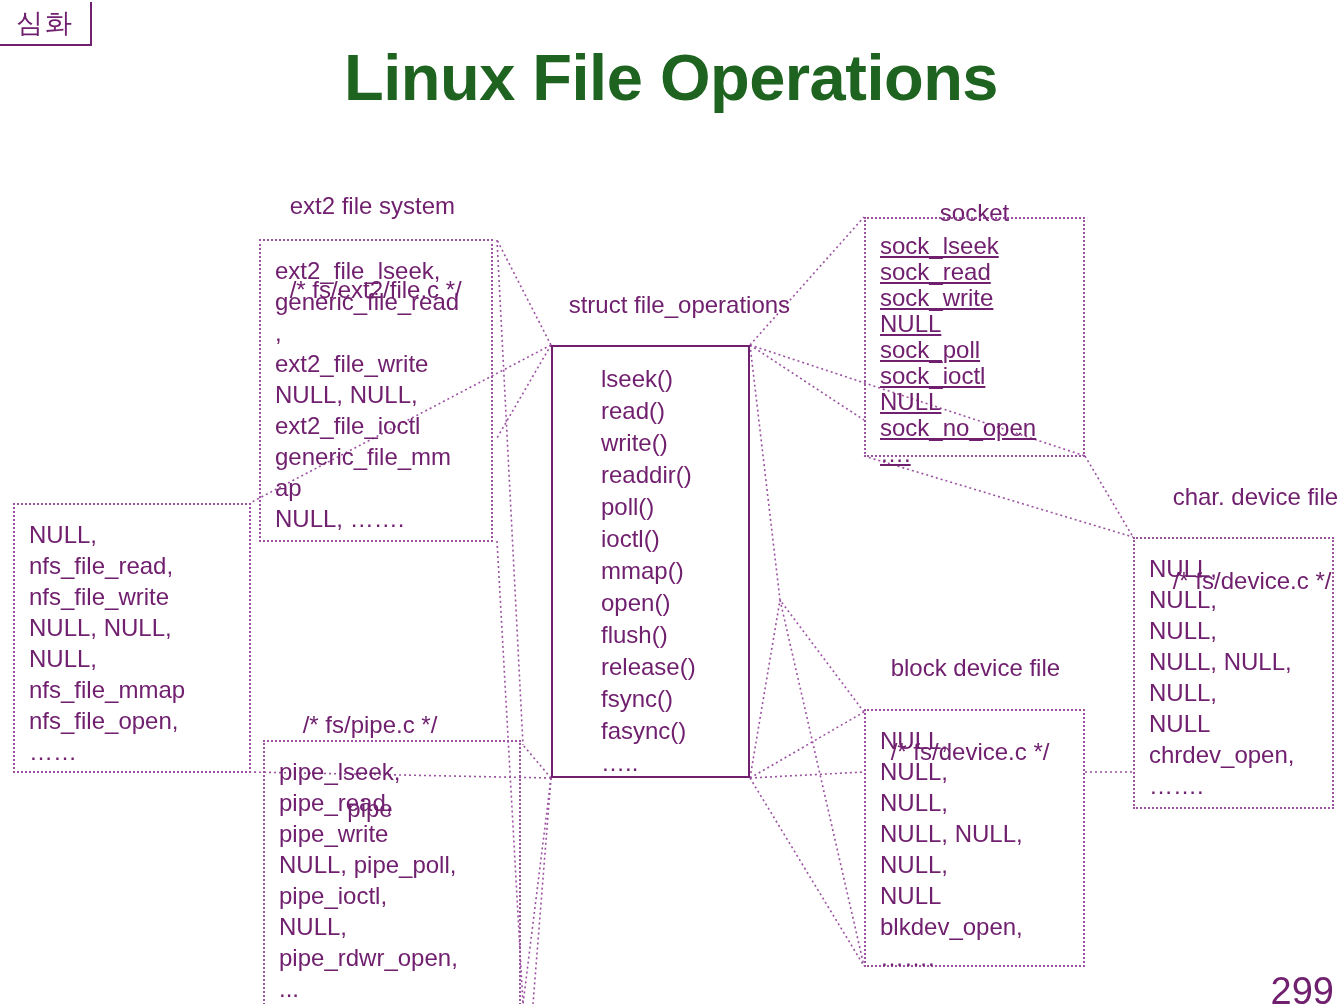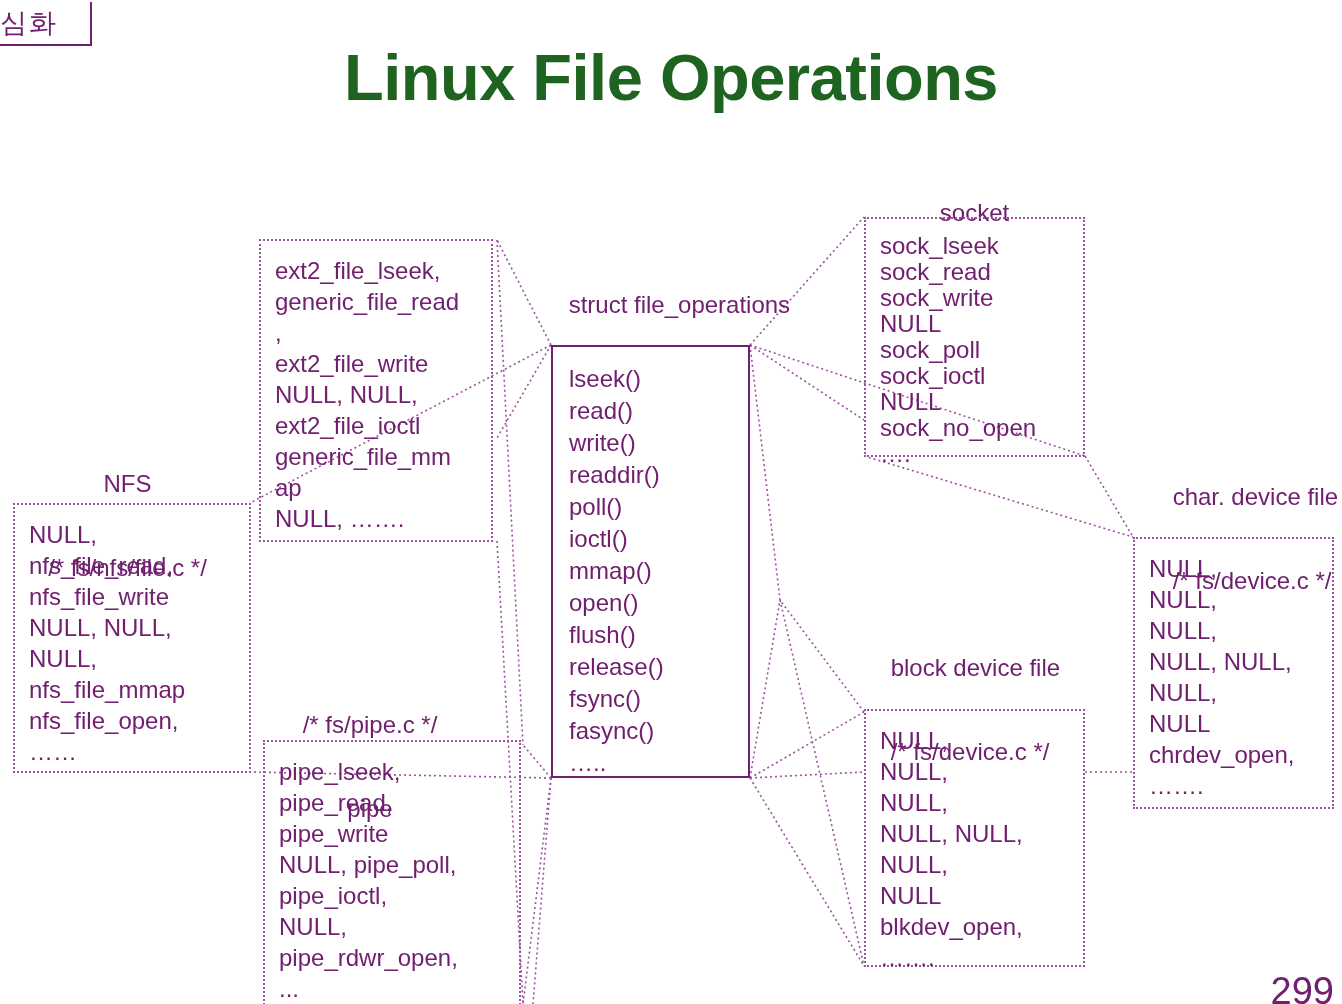--- a/index.html
+++ b/index.html
@@ -21,20 +21,21 @@
     position: absolute;
     left: 0px;
     top: 2px;
     width: 92px;
     height: 44px;
     border-right: 2px solid #70206E;
     border-bottom: 2px solid #70206E;
     box-sizing: border-box;
     display: flex;
     align-items: center;
+    justify-content: center;
     font-size: 27px;
     color: #70206E;
     letter-spacing: 2px;
   }
   
   #title {
     position: absolute;
     left: 0;
     top: 40px;
     width: 1342px;
@@ -68,23 +69,24 @@
     border: 2px dotted #9B52A0;
     background: transparent;
   }
   .box .body {
     font-size: 24px;
     line-height: 31px;
     color: #70206E;
     padding: 14px 0 10px 14px;
     white-space: pre-line;
   }
-  .box.tight .body { line-height: 26px; }
+  .box.tight .body { line-height: 26px; text-decoration: underline; }
   #central-box {
     border: 2px solid #70206E;
+    padding-left: 32px;
   }
   #central-box .body { line-height: 32px; padding-left: 16px; padding-top: 16px; }
   #page-number {
     position: absolute;
     right: 8px;
     bottom: -9px;
     font-size: 38px;
     color: #70206E;
   }
 </style>
@@ -127,36 +129,37 @@
       <path d="M1085,456 L1133,537"></path>
       <path d="M864,456 L1133,537"></path>
 
       <path d="M1085,772 L1133,772"></path>
 
       <path d="M780,600 L864,966"></path>
       <path d="M864,712 L780,600"></path>
     </g>
   </svg>
 
+  <div class="caption" style="left:263px; top:164px;">
+    <span>ext2 file system</span>
+    <br>
+    <span>/* fs/ext2/file.c */</span>
+  </div>
   <div class="box" id="ext2-box" style="left:259px; top:239px; width:234px; height:303px;">
     <div class="body">ext2_file_lseek,
 generic_file_read
 ,
 ext2_file_write
 NULL, NULL,
 ext2_file_ioctl
 generic_file_mm
 ap
 NULL, …….</div>
   </div>
 
-  <div class="caption" style="left:20px; top:414px; width:215px; text-align:center;">
-    <span class="ctr">NFS</span>
-    <span class="ctr">/* fs/nfs/file.c */</span>
-  </div>
   <div class="box" id="nfs-box" style="left:13px; top:503px; width:238px; height:270px;">
     <div class="body">NULL,
 nfs_file_read,
 nfs_file_write
 NULL, NULL,
 NULL,
 nfs_file_mmap
 nfs_file_open,
 ……</div>
   </div>

